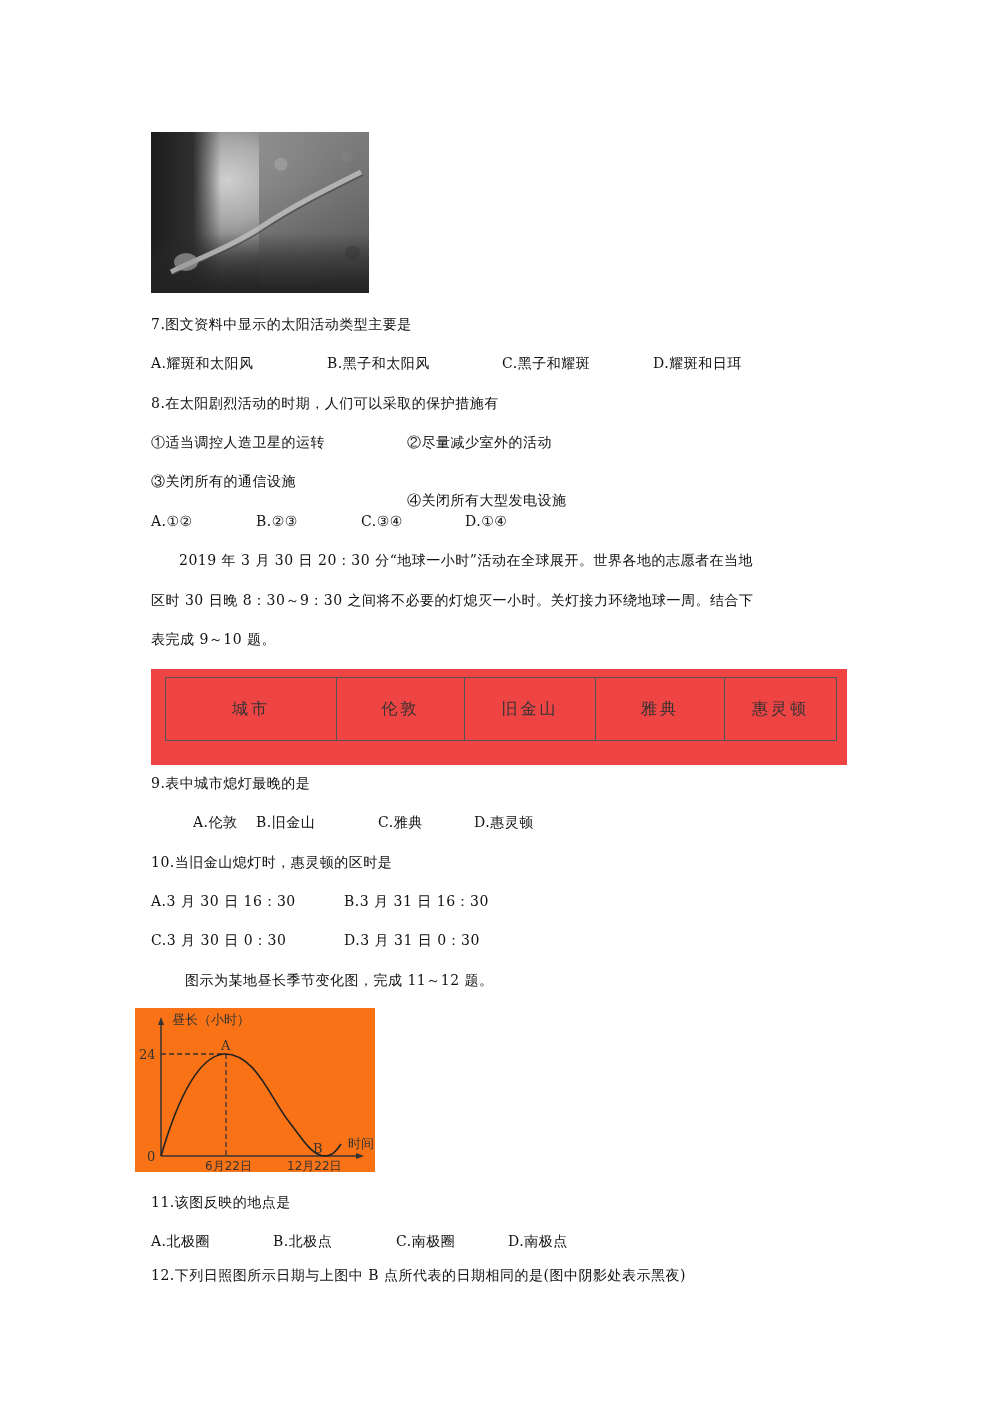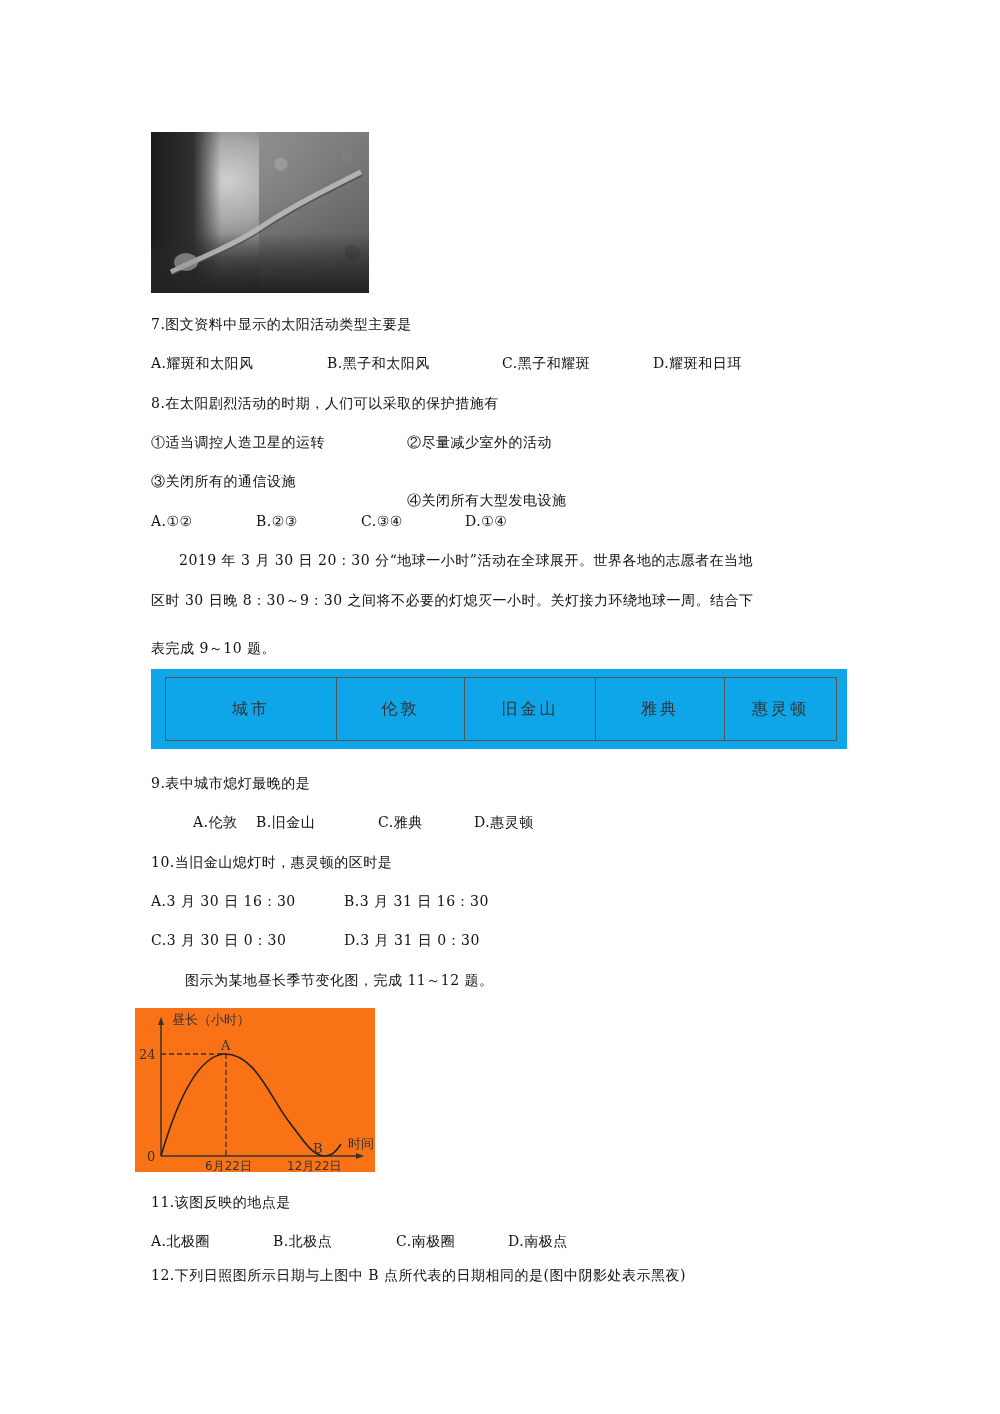--- a/index.html
+++ b/index.html
@@ -20,21 +20,21 @@
       background:
         radial-gradient(circle at 20% 20%, #9a9a9a 0 6px, transparent 7px),
         radial-gradient(circle at 60% 40%, #777 0 8px, transparent 9px),
         radial-gradient(circle at 80% 15%, #8a8a8a 0 5px, transparent 6px),
         radial-gradient(circle at 40% 70%, #6a6a6a 0 9px, transparent 10px),
         radial-gradient(circle at 85% 75%, #555 0 7px, transparent 8px),
         linear-gradient(180deg, #8c8c8c, #5a5a5a);
       opacity: 0.8; }
 
     
-    .tbl-wrap { left: 151px; top: 669px; width: 696px; height: 80px; background: #0ea5e9; }
+    .tbl-wrap { left: 151px; top: 669px; width: 696px; height: 96px; background: #ef4444; }
     table.tz { position: absolute; left: 14px; top: 8px; width: 672px; height: 64px; border-collapse: collapse; }
     table.tz td { border: 1.5px solid #555; text-align: center; font-size: 16px; color: #333;
       font-family: "DejaVu Serif", serif; letter-spacing: 3px; padding: 0; height: 31px; }
 
     
     .chart-wrap { left: 135px; top: 1008px; width: 240px; height: 164px; background: #f97316; }
     .chart-wrap svg { position: absolute; left: 0; top: 0; }
   </style>
 </head>
 <body>
@@ -61,21 +61,21 @@
 <div class="line" style="left:407px; top:432px;">②尽量减少室外的活动</div>
 <div class="line" style="left:151px; top:471px;">③关闭所有的通信设施</div>
 <div class="line" style="left:407px; top:471px;margin-top:19px;">④关闭所有大型发电设施</div>
 <div class="line" style="left:151px; top:511px;">A.①②</div>
 <div class="line" style="left:256px; top:511px;">B.②③</div>
 <div class="line" style="left:361px; top:511px;">C.③④</div>
 <div class="line" style="left:465px; top:511px;">D.①④</div>
 
 <div class="line" style="left:179px; top:550px;">2019 年 3 月 30 日 20：30 分“地球一小时”活动在全球展开。世界各地的志愿者在当地</div>
 <div class="line" style="left:151px; top:590px;">区时 30 日晚 8：30～9：30 之间将不必要的灯熄灭一小时。关灯接力环绕地球一周。结合下</div>
-<div class="line" style="left:151px; top:629px;margin-top:9px;">表完成 9～10 题。</div>
+<div class="line" style="left:151px; top:629px;">表完成 9～10 题。</div>
 
 <div class="abs tbl-wrap">
   <table class="tz">
     <tbody>
         <tr>
       <td style="width:170px">城市</td>
       <td style="width:127px">伦敦</td>
       <td style="width:130px">旧金山</td>
       <td style="width:128px">雅典</td>
       <td>惠灵顿</td>

